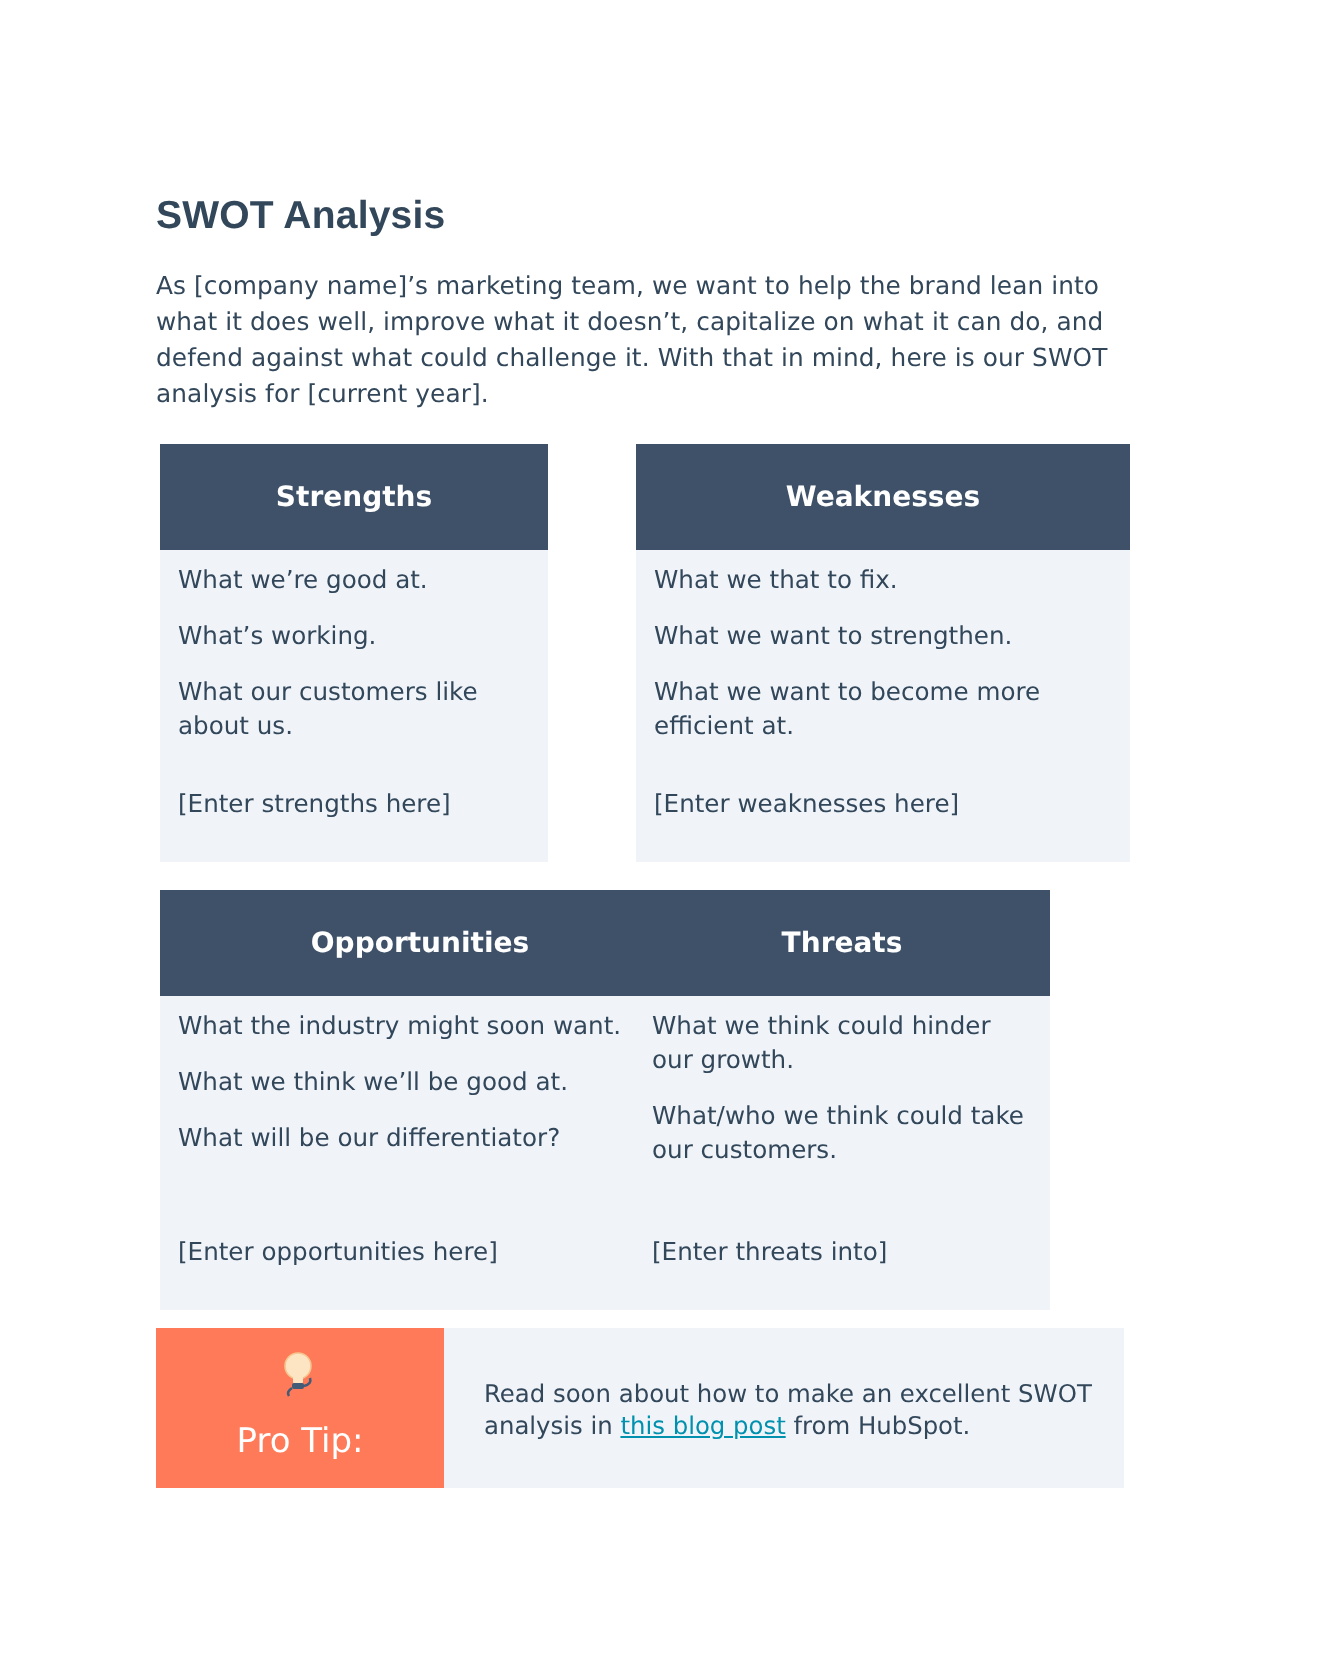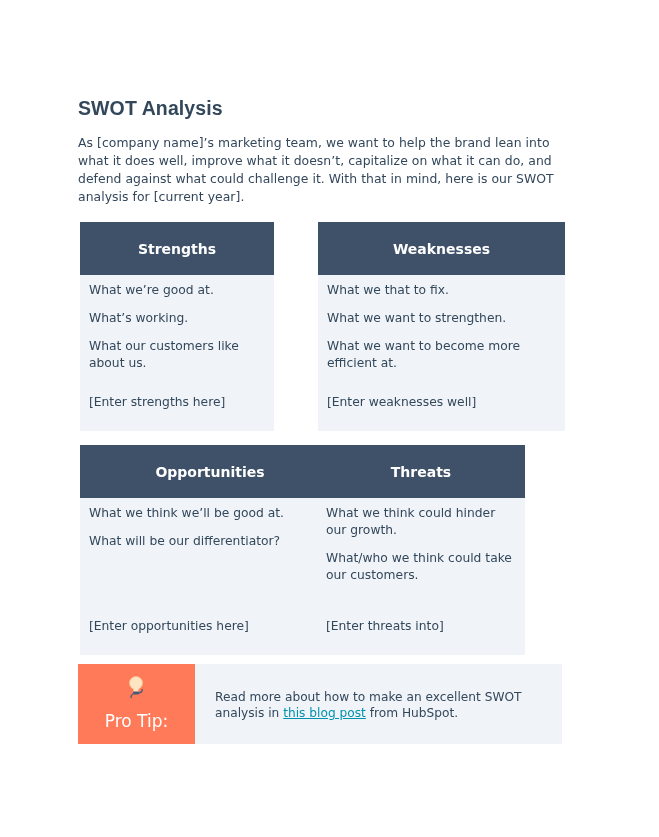--- a/index.html
+++ b/index.html
@@ -14,21 +14,21 @@
     .cell { position: absolute; }
     .cell-head { background: #3e5169; color: #ffffff; height: 53px;
                  display: flex; align-items: center; justify-content: center;
                  font-family: "DejaVu Sans", sans-serif; font-weight: bold; font-size: 14px; }
     .cell-body { background: #f0f4f8; padding: 7px 9px 0 9px; box-sizing: border-box;
                  font-family: "DejaVu Sans", sans-serif; font-size: 12.3px;
                  line-height: 17px; color: #33475b; }
     .cell-body p { margin: 0 0 11px 0; }
     .cell-body .placeholder { position: absolute; left: 9px; }
     .tip { position: absolute; left: 78px; top: 664px; width: 484px; height: 80px; display: flex; }
-    .tip-left { width: 117px; height: 80px; background: #ff7a59; position: relative; }
+    .tip-left { width: 117px; height: 80px; background: #ff7a59; position: relative; padding-left: 27px; }
     .tip-icon { position: absolute; left: 50%; top: 11px; transform: translateX(-50%);
                 width: 20px; height: 24px; }
     .tip-label { position: absolute; left: 0; right: 0; top: 47px; text-align: center;
                  color: #ffffff; font-family: "DejaVu Sans", sans-serif; font-size: 17px; }
     .tip-right { flex: 1; background: #f0f4f8; position: relative; }
     .tip-text { position: absolute; left: 20px; top: 25px; width: 320px; margin: 0;
                 font-family: "DejaVu Sans", sans-serif; font-size: 12.2px; line-height: 16px; color: #33475b; }
     .tip-link { color: #0091ae; text-decoration: underline; }
   </style>
 </head>
@@ -46,27 +46,28 @@
     <div class="placeholder" style="top:119px;">[Enter strengths here]</div>
   </div>
 </div>
 
 <div class="cell" style="left:318px; top:222px; width:247px;">
   <div class="cell-head">Weaknesses</div>
   <div class="cell-body" style="height:156px; position:relative;">
     <p>What we that to fix.</p>
     <p>What we want to strengthen.</p>
     <p>What we want to become more efficient at.</p>
-    <div class="placeholder" style="top:119px;">[Enter weaknesses well]</div>
+    <div class="placeholder" style="top:119px;">[Enter weaknesses here]</div>
   </div>
 </div>
 
 <div class="cell" style="left:80px; top:445px; width:260px;">
   <div class="cell-head">Opportunities</div>
   <div class="cell-body" style="height:157px; position:relative;">
+    <p>What the industry might soon want.</p>
     <p>What we think we’ll be good at.</p>
     <p>What will be our differentiator?</p>
     <div class="placeholder" style="top:120px;">[Enter opportunities here]</div>
   </div>
 </div>
 
 <div class="cell" style="left:317px; top:445px; width:208px;">
   <div class="cell-head">Threats</div>
   <div class="cell-body" style="height:157px; position:relative;">
     <p>What we think could hinder our growth.</p>
@@ -80,15 +81,15 @@
     <svg class="tip-icon" viewBox="0 0 20 24">
       <circle cx="9" cy="8" r="6.5" fill="#fde5c3" stroke="#f5c58f" stroke-width="0.8"></circle>
       <rect x="6.5" y="13" width="5" height="4" rx="1" fill="#fde5c3"></rect>
       <rect x="6" y="16.5" width="6" height="3" rx="1" fill="#425b76"></rect>
       <path d="M6 19 Q3 21 4.5 23" stroke="#425b76" stroke-width="1.3" fill="none"></path>
       <path d="M12 18 Q16 17 15 14" stroke="#425b76" stroke-width="1.3" fill="none"></path>
     </svg>
     <div class="tip-label">Pro Tip:</div>
   </div>
   <div class="tip-right">
-    <p class="tip-text"><span>Read more about how to make an excellent SWOT analysis in </span><a class="tip-link">this blog post</a><span> from HubSpot.</span></p>
+    <p class="tip-text"><span>Read soon about how to make an excellent SWOT analysis in </span><a class="tip-link">this blog post</a><span> from HubSpot.</span></p>
   </div>
 </div>
 
 </body></html>

